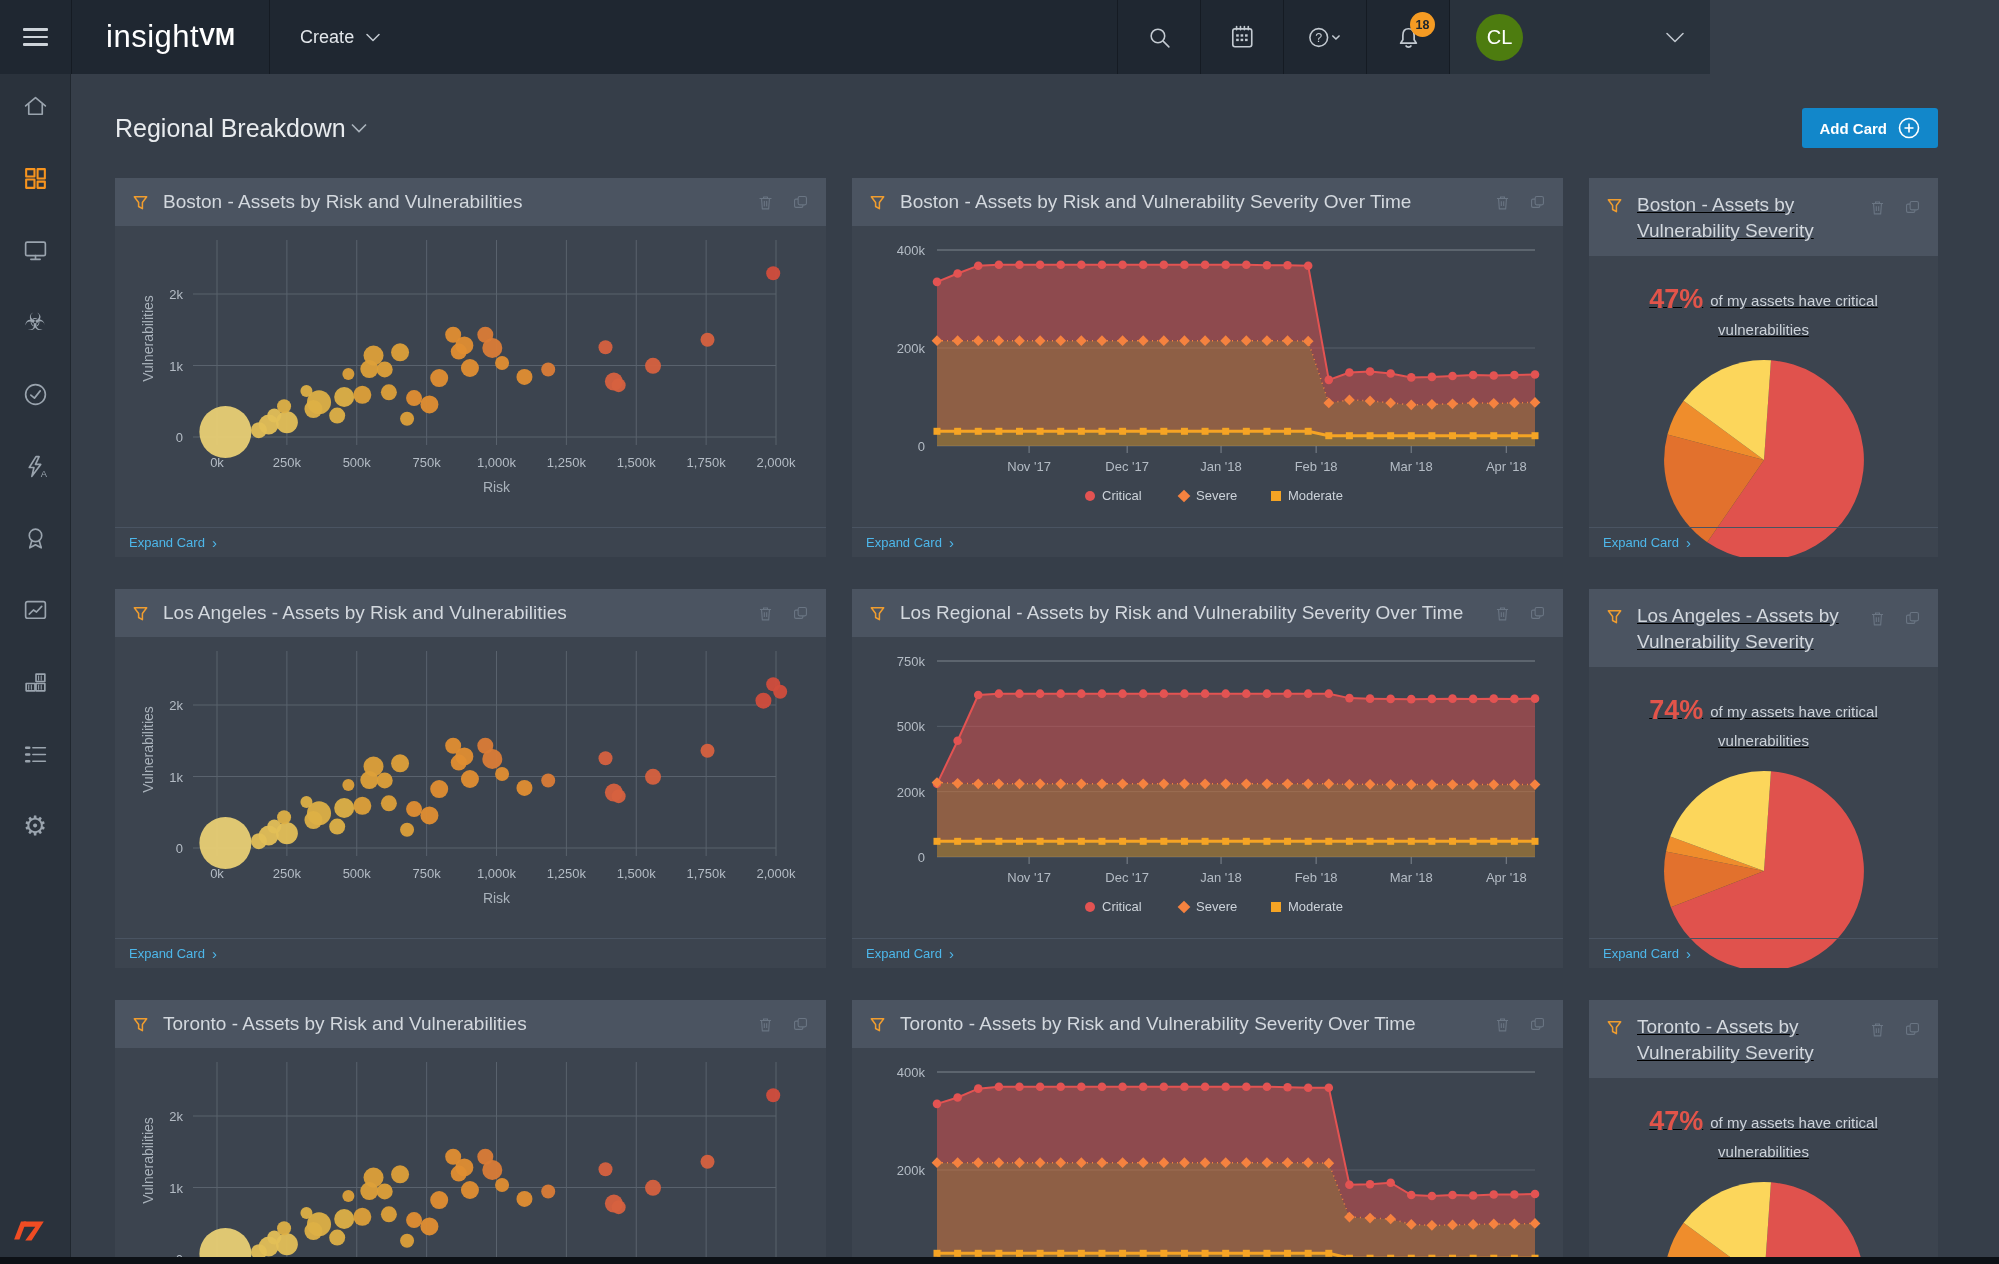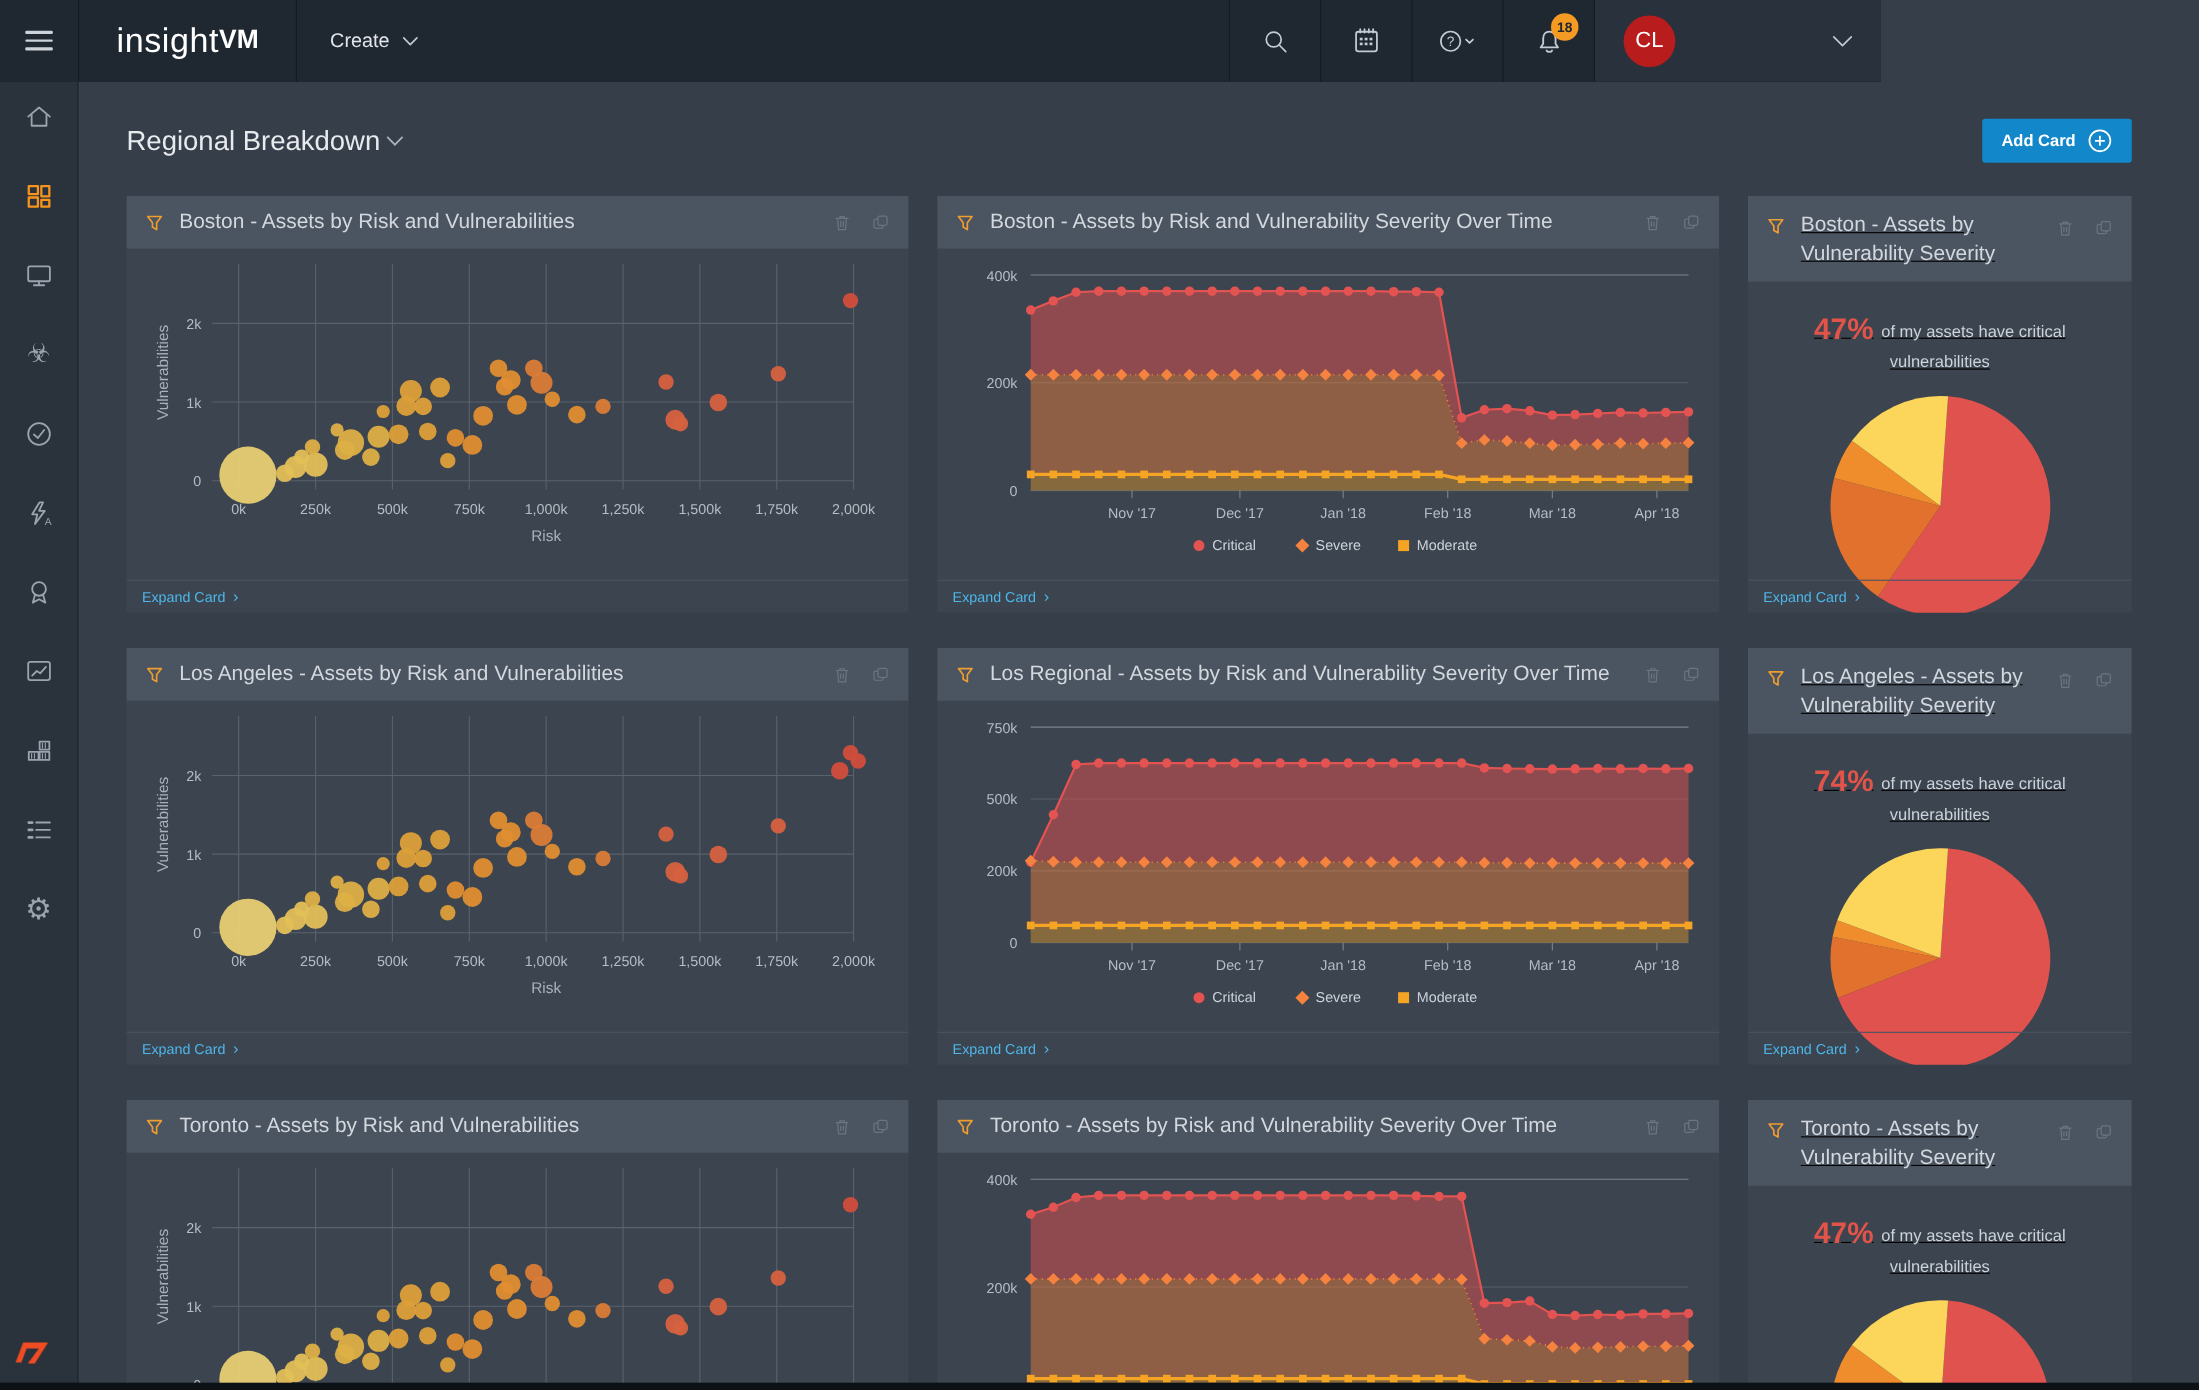--- a/index.html
+++ b/index.html
@@ -16,21 +16,21 @@
              border-right:1px solid #151b23; }
   .tb-logo .l1 { color:#fff; font-size:31px; font-weight:300; letter-spacing:.5px; }
   .tb-logo .l2 { color:#fff; font-size:24px; font-weight:700; }
   .tb-create { display:flex; align-items:center; gap:12px; padding:0 30px; color:#e2e6ea;
                font-size:18px; cursor:pointer; }
   .tb-spacer { flex:1; }
   .tb-sec { width:83px; border-left:1px solid #151b23; display:flex; align-items:center;
             justify-content:center; color:#c3cad1; cursor:pointer; position:relative; }
   .tb-avatar-sec { width:261px; border-left:1px solid #151b23; background:#29323c;
                    display:flex; align-items:center; padding:0 26px; }
-  .avatar { width:47px; height:47px; border-radius:50%; background:#b91c1c; color:#fff;
+  .avatar { width:47px; height:47px; border-radius:50%; background:#4d7c0f; color:#fff;
             display:flex; align-items:center; justify-content:center; font-size:20px; cursor:pointer; }
   .tb-caret { margin-left:auto; cursor:pointer; color:#98a1ab; display:flex; }
   .bell-badge { position:absolute; top:12px; right:14px; min-width:25px; height:25px; border-radius:50%;
                 background:#f59b23; color:#20282f; font-size:12.5px; font-weight:bold;
                 display:flex; align-items:center; justify-content:center; }
 
   
   .sidebar { position:fixed; top:74px; left:0; width:71px; height:1190px; background:#2a323c;
              display:flex; flex-direction:column; align-items:center; padding-top:18px; gap:44px;
              border-right:1px solid #20272f; z-index:20; }

